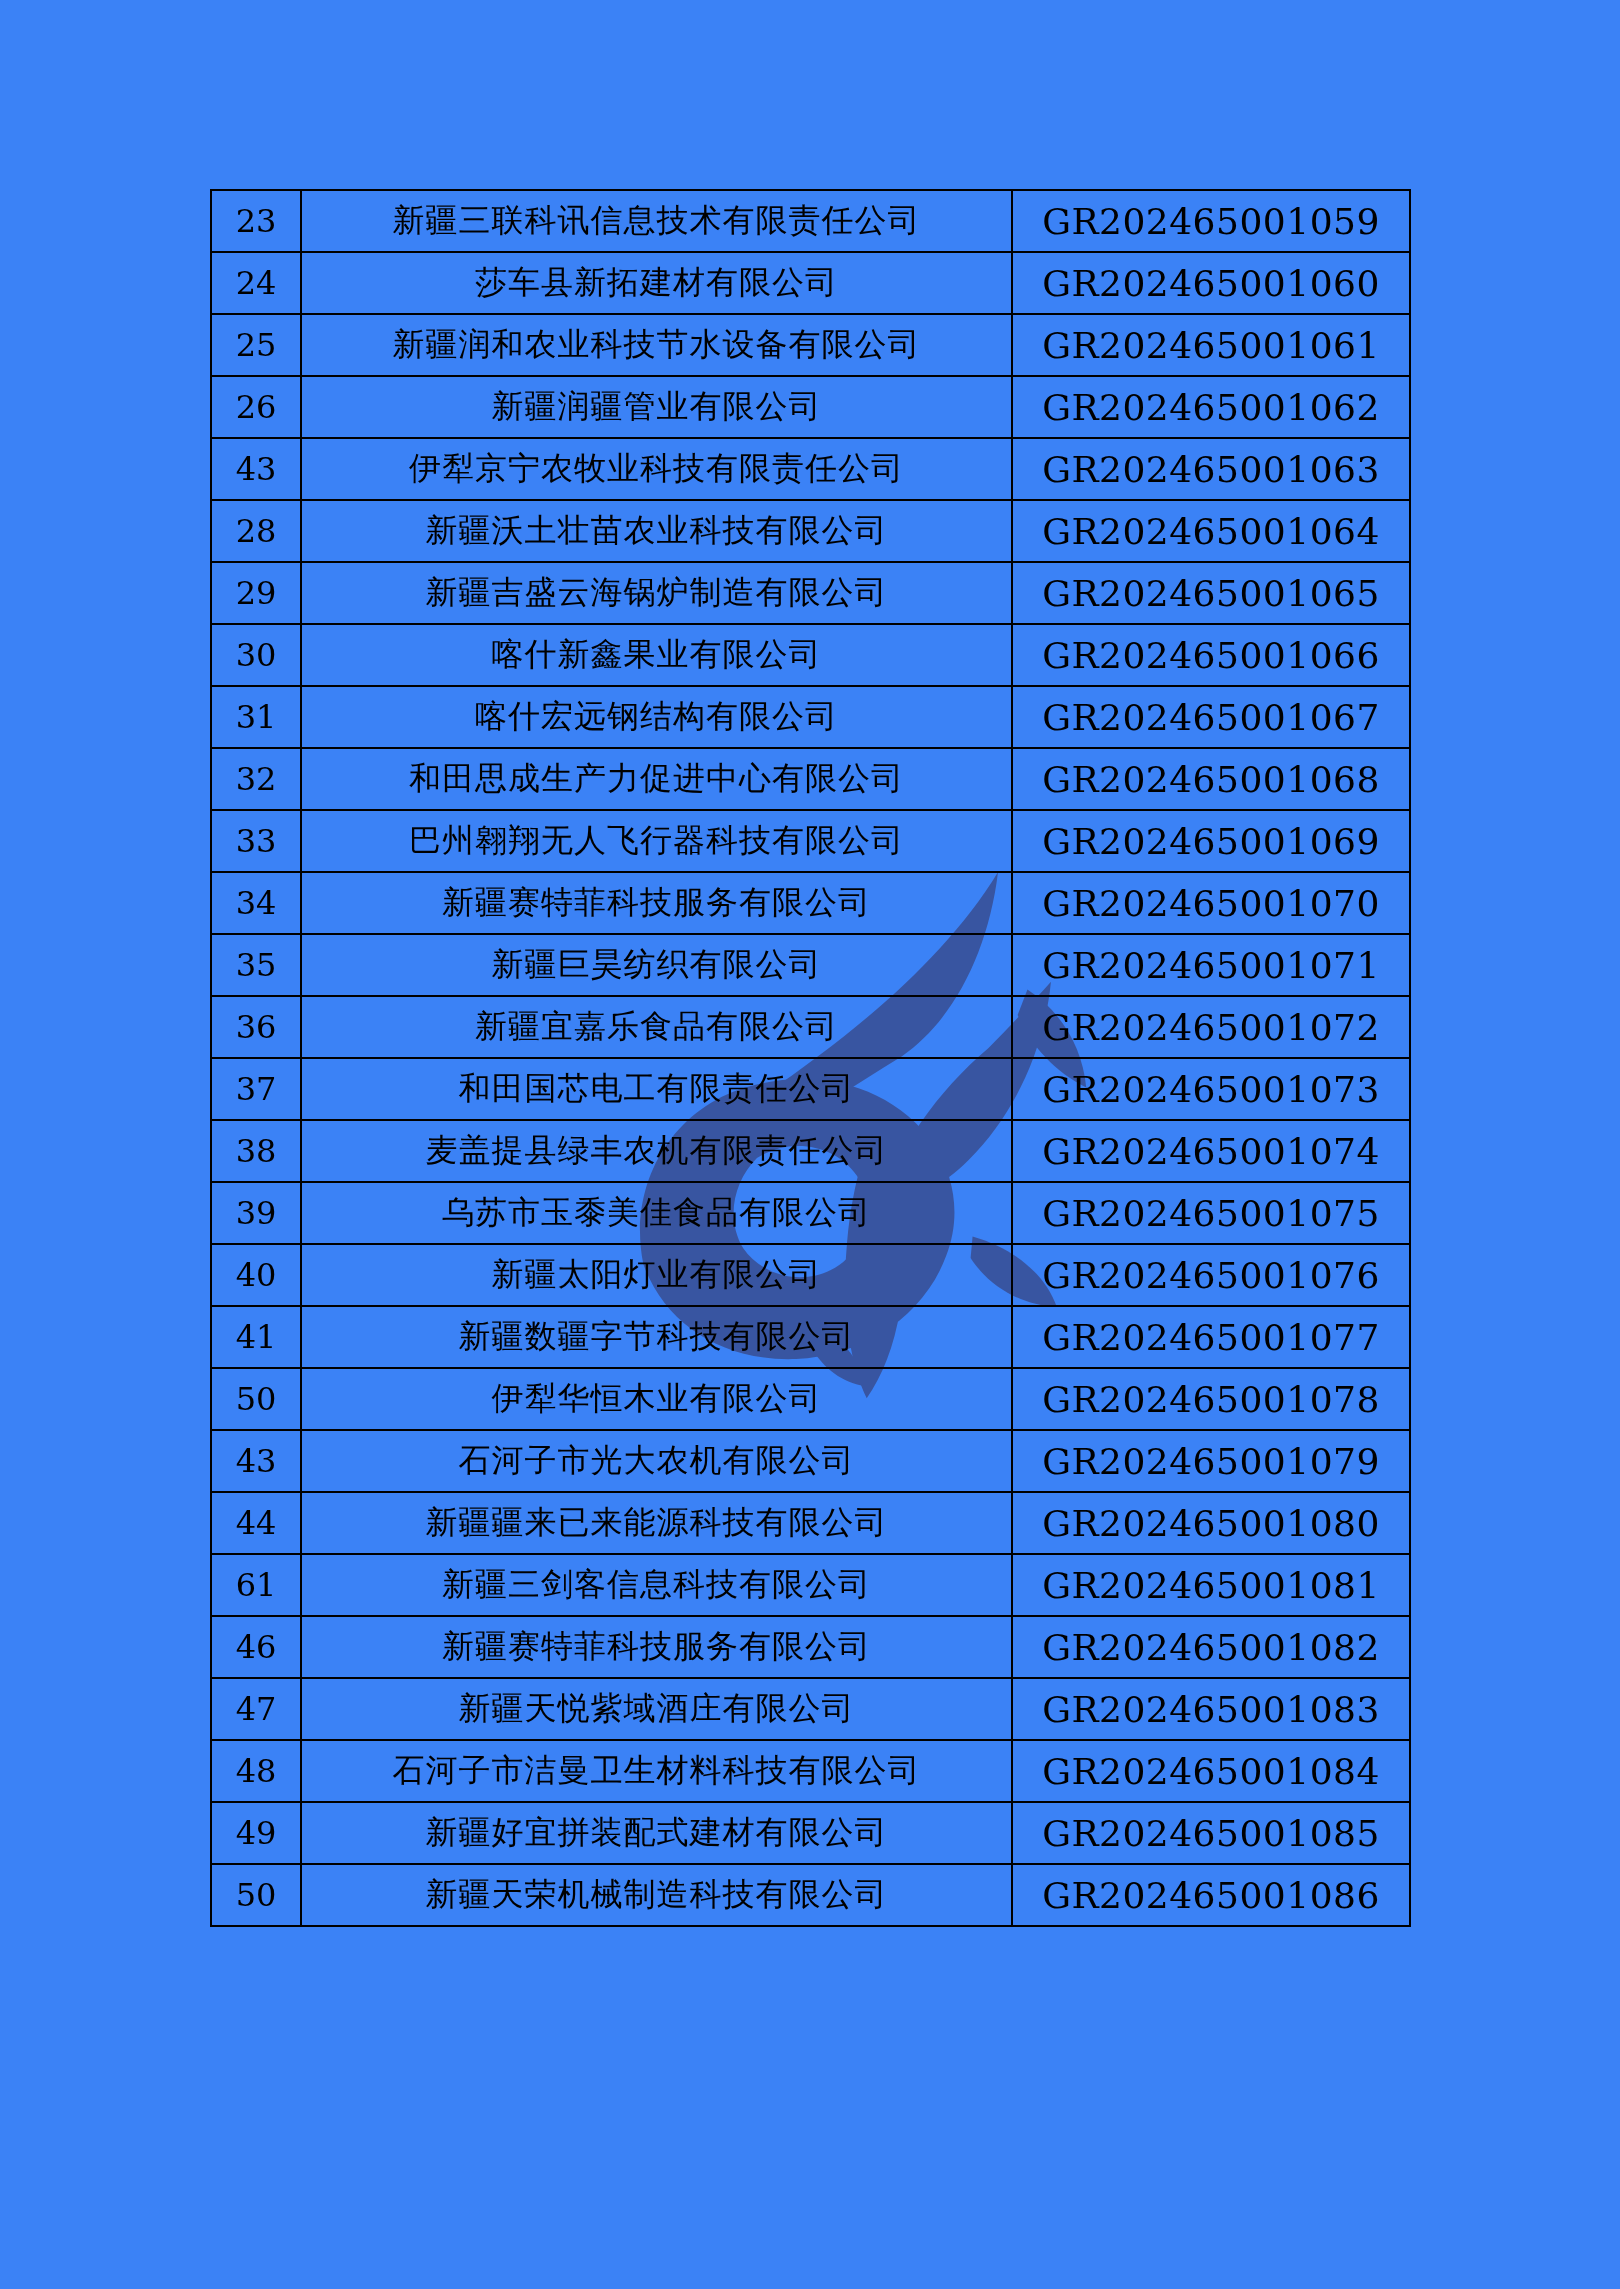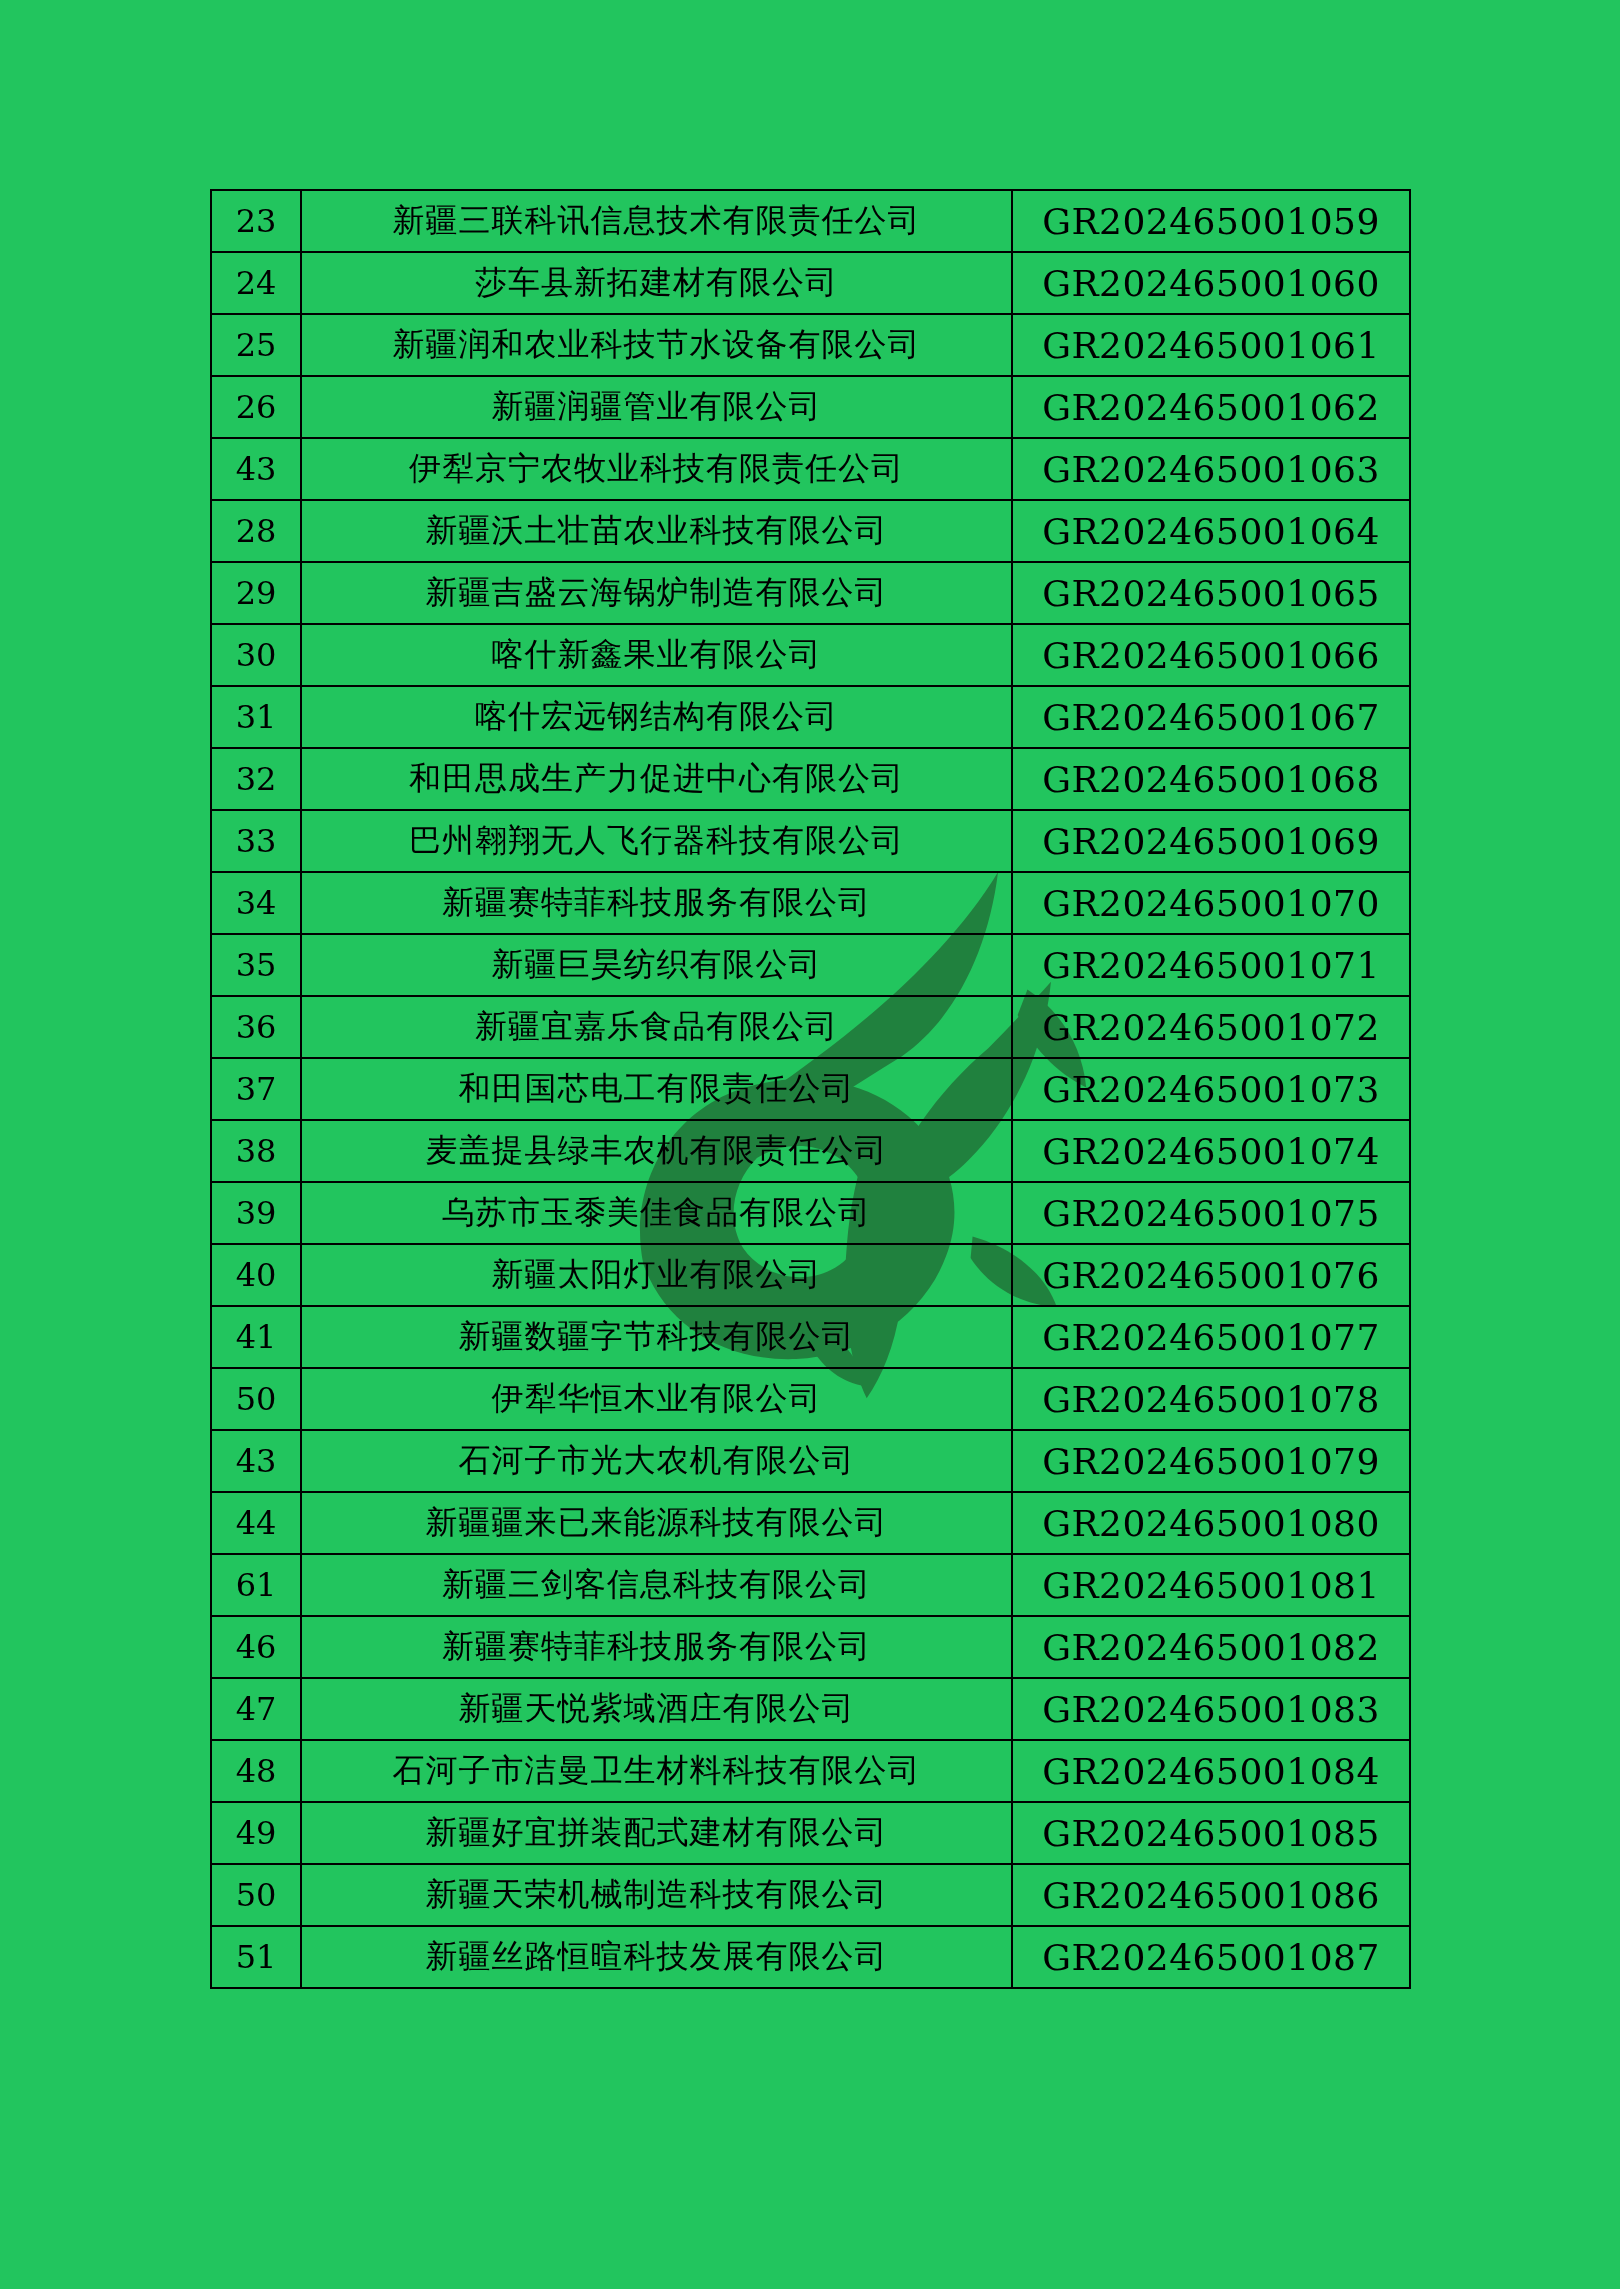--- a/index.html
+++ b/index.html
@@ -1,19 +1,19 @@
 <!DOCTYPE html>
 <html><head>
 <meta charset="utf-8">
 <style>
   html,body{margin:0;padding:0;background:#888;}
   .page{
     position:relative;
     width:1620px;height:2290px;
-    background:#22c55e;
+    background:#3b82f6;
     overflow:hidden;
     font-family:"DejaVu Serif","Liberation Serif",serif;
     color:#000;
   }
   .doc-table{
     position:absolute;
     left:210px;top:189px;
     width:1199px;
     border-collapse:collapse;
     table-layout:fixed;
@@ -218,25 +218,20 @@
     <td class="cell-company">新疆好宜拼装配式建材有限公司</td>
     <td class="cell-code">GR202465001085</td>
   </tr>
 
   <tr>
     <td class="cell-idx">50</td>
     <td class="cell-company">新疆天荣机械制造科技有限公司</td>
     <td class="cell-code">GR202465001086</td>
   </tr>
 
-  <tr>
-    <td class="cell-idx">51</td>
-    <td class="cell-company">新疆丝路恒暄科技发展有限公司</td>
-    <td class="cell-code">GR202465001087</td>
-  </tr>
 </tbody>
   </table>
 
   <svg class="watermark" viewBox="0 0 500 560" xmlns="http://www.w3.org/2000/svg" aria-hidden="true">
     <g id="wm-group" fill="#e25f5f">
 
       <path d="M398 8 C 345 95 255 170 160 235 C 105 273 62 325 40 390 C 108 315 205 255 300 196 C 352 160 388 90 398 8 Z"></path>
 
       <path fill-rule="evenodd" d="M 36 408 C 20 330 62 252 140 228 C 215 205 292 228 332 285 C 355 320 360 362 345 400 C 322 462 260 502 192 505 C 118 508 58 470 36 408 Z M 152 300 C 186 278 232 286 254 318 C 272 346 266 384 240 406 C 208 432 160 424 138 392 C 120 362 128 324 152 300 Z"></path>
 

